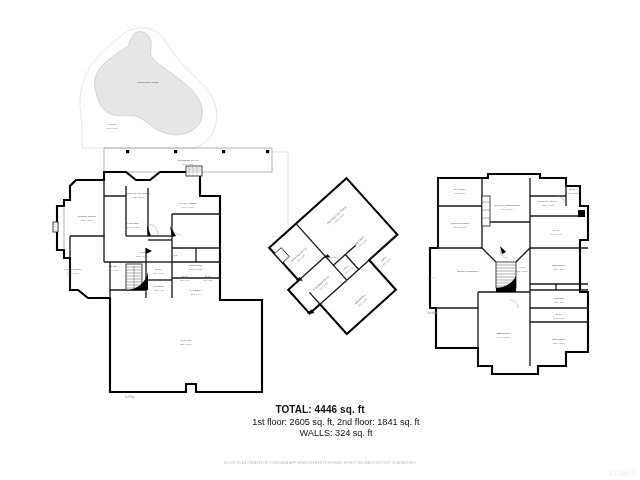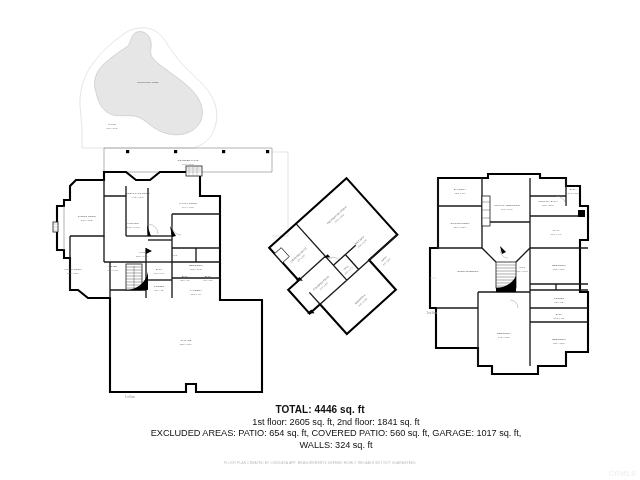--- a/index.html
+++ b/index.html
@@ -393,18 +393,17 @@
     </g>
 
     <text class="flabel" x="432" y="314">2nd floor</text>
   </g>
 
 </svg>
 
 <div class="summary">
   <span class="summary-total">TOTAL: 4446 sq. ft</span>
   <span class="summary-line">1st floor: 2605 sq. ft, 2nd floor: 1841 sq. ft</span>
-  <span class="summary-line">EXCLUDED AREAS: PATIO: 654 sq. ft, COVERED PATIO: 560 sq. ft, GARAGE: 1017 sq. ft,</span>
   <span class="summary-line">WALLS: 324 sq. ft</span>
 </div>
 
 <div class="disclaimer">FLOOR PLAN CREATED BY CUBICASA APP. MEASUREMENTS DEEMED HIGHLY RELIABLE BUT NOT GUARANTEED</div>
 <div class="watermark">CRMLS</div>
 
 </body></html>

